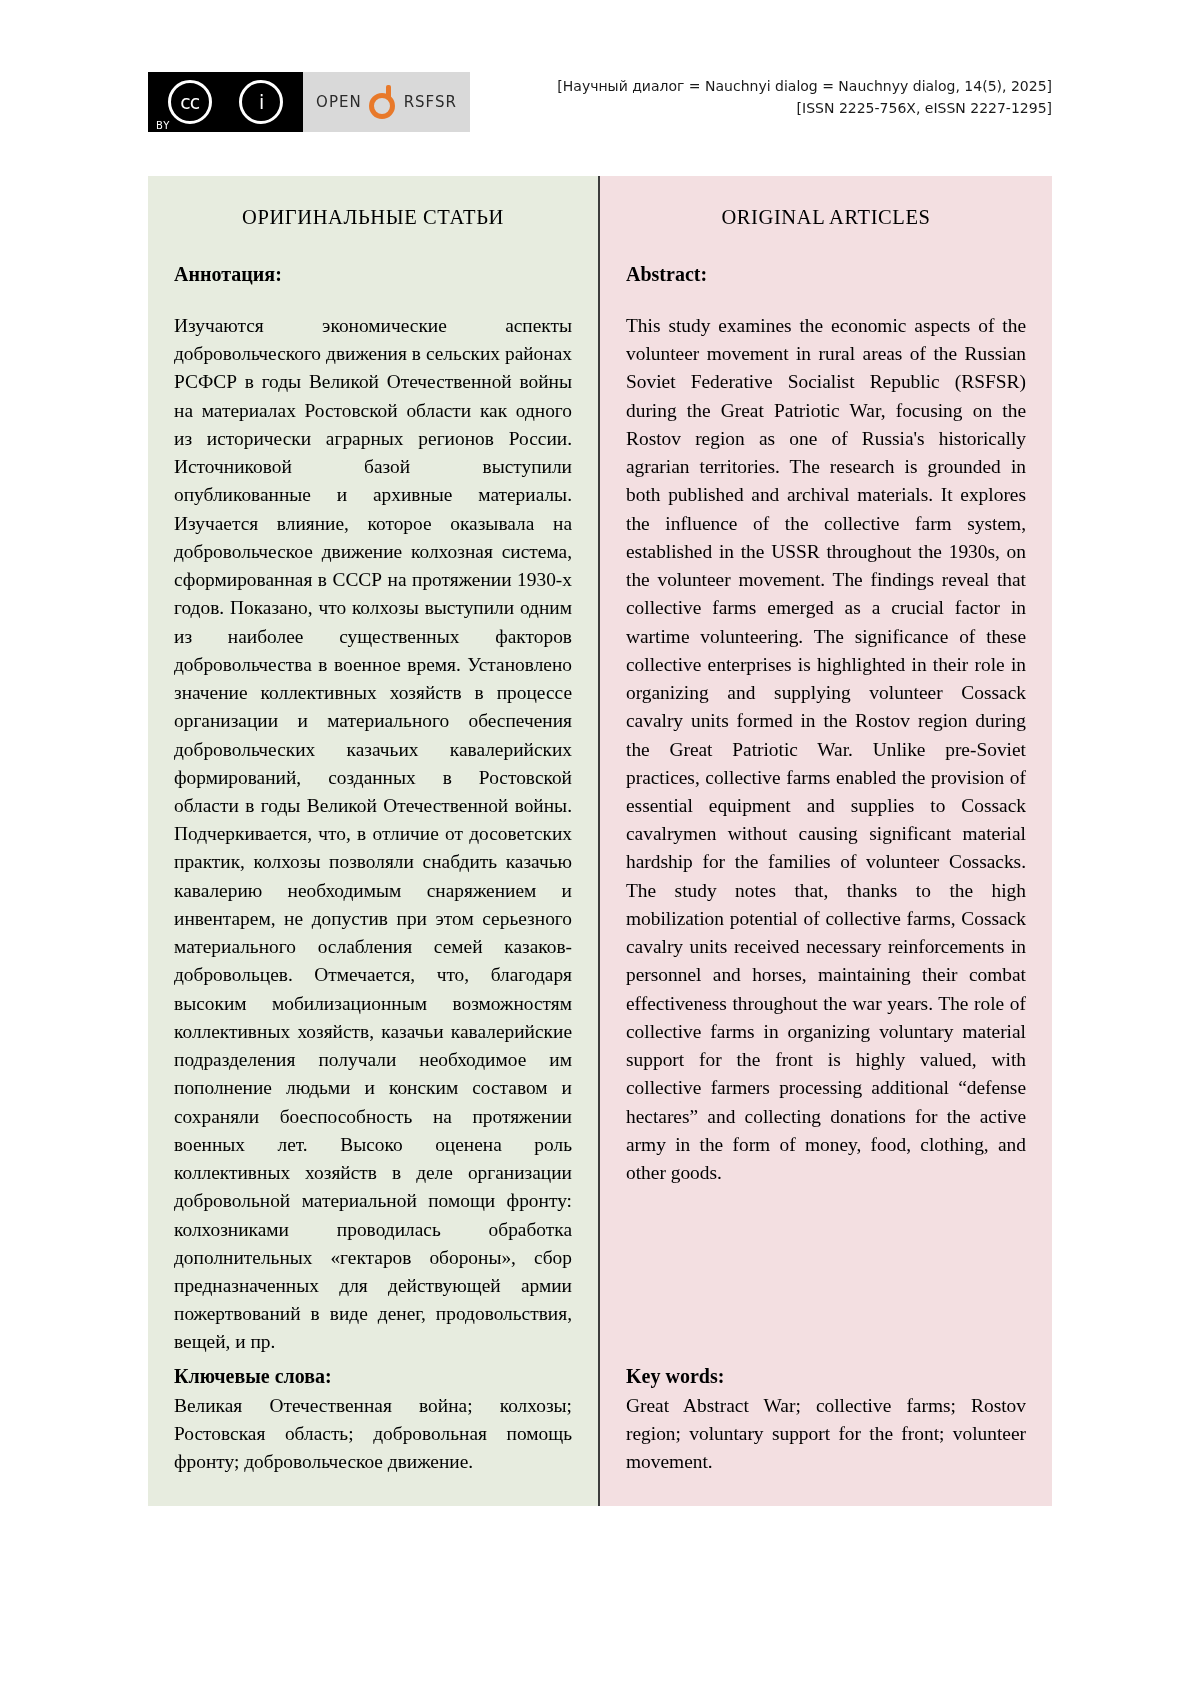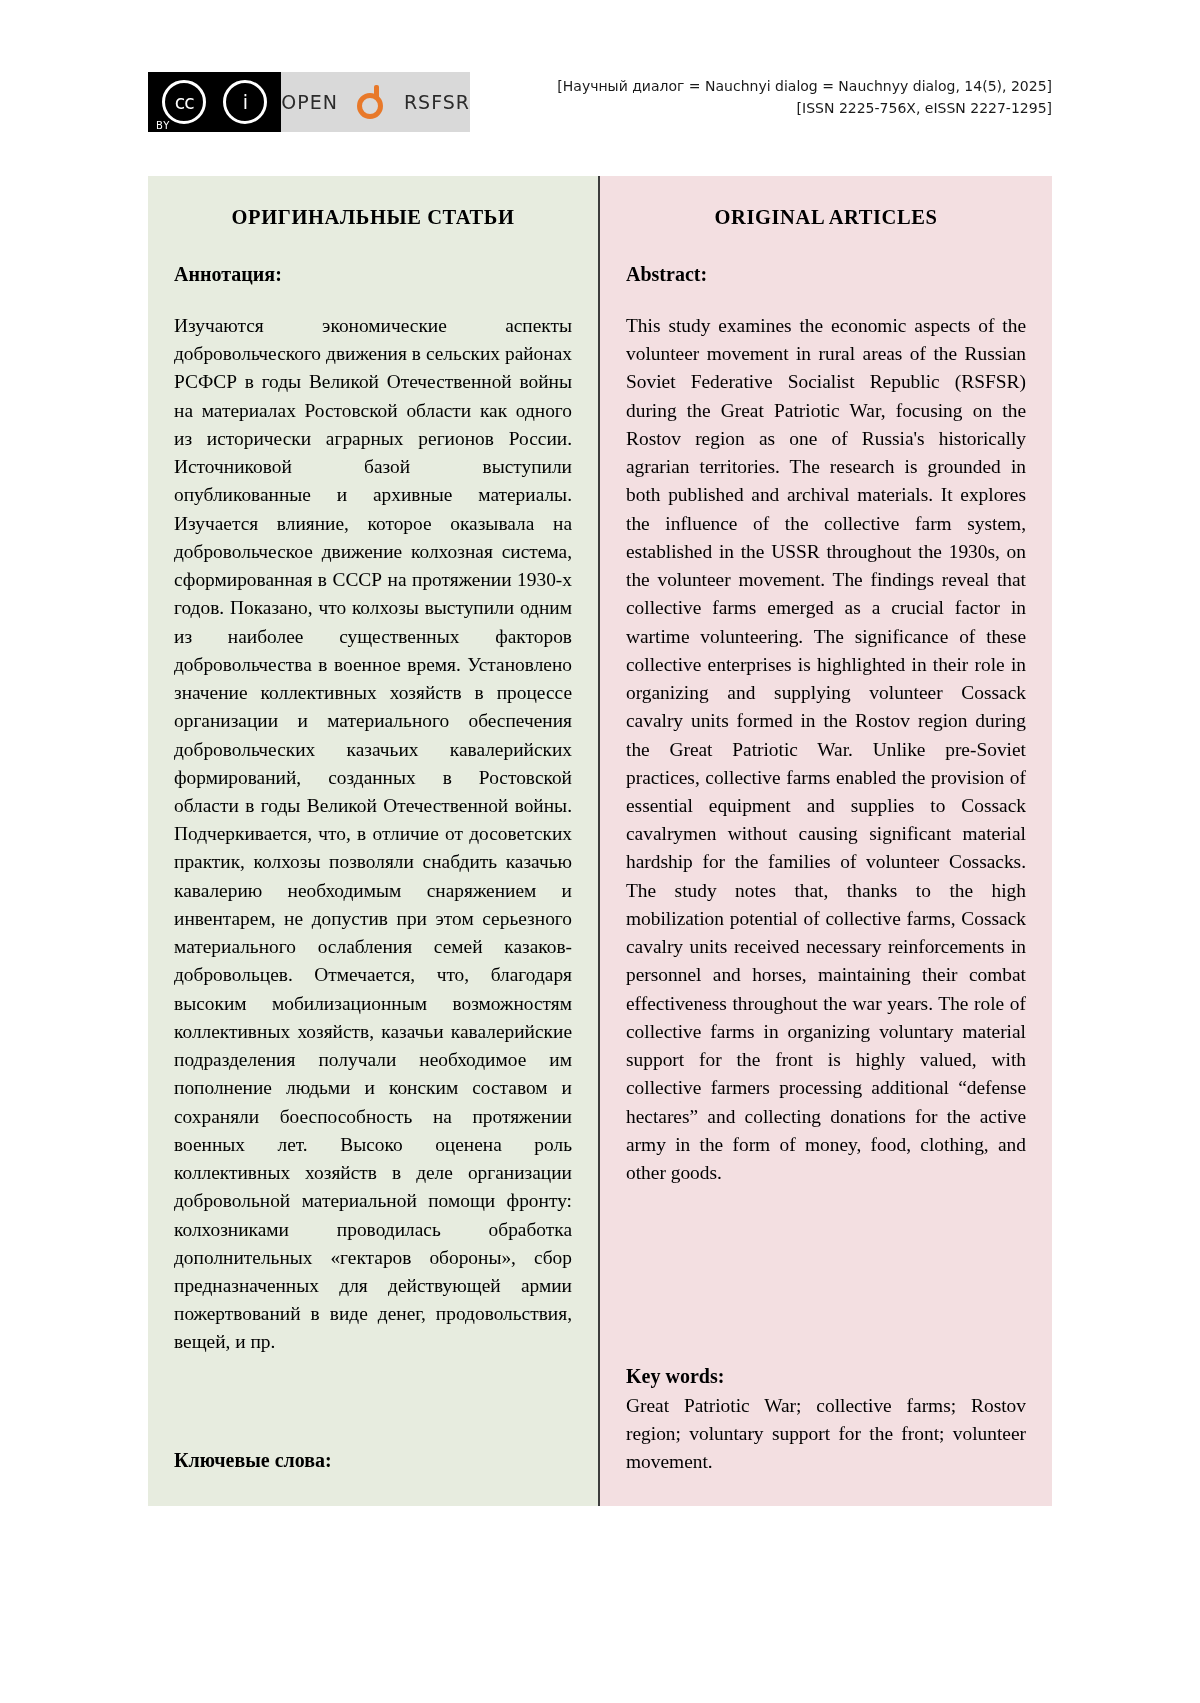--- a/index.html
+++ b/index.html
@@ -71,23 +71,23 @@
     color: #fff;
     font-family: "DejaVu Sans", sans-serif;
     font-size: 10px;
     letter-spacing: 1px;
   }
   .cc-right {
     flex: 1;
     display: flex;
     align-items: center;
     justify-content: center;
-    gap: 16px;
-    font-family: "DejaVu Sans", sans-serif;
-    font-size: 19px;
+    gap: 4px;
+    font-family: "DejaVu Sans", sans-serif;
+    font-size: 15px;
     letter-spacing: 1px;
     color: #2b2b2b;
   }
   .oa-logo {
     width: 34px;
     height: 34px;
     position: relative;
     display: inline-block;
   }
   .oa-logo .ring {
@@ -141,21 +141,20 @@
   }
   .col-en {
     width: 452px;
     background: #f3dfe1;
   }
   .col-title {
     text-align: center;
     font-size: 20.5px;
     letter-spacing: 0.6px;
     margin: 6px 0 34px 0;
-    font-weight: bold;
   }
   .section-label {
     font-weight: bold;
     font-size: 20px;
     margin-bottom: 26px;
   }
   .body-text {
     font-size: 19.4px;
     line-height: 1.455;
     text-align: justify;
@@ -219,29 +218,30 @@
   </div>
 
   <div class="columns">
 
     <div class="col col-ru">
       <div class="col-title">ОРИГИНАЛЬНЫЕ СТАТЬИ</div>
       <div class="section-label">Аннотация:</div>
       <div class="body-text">Изучаются экономические аспекты добровольческого движения в сельских районах РСФСР в годы Великой Отечественной войны на материалах Ростовской области как одного из исторически аграрных регионов России. Источниковой базой выступили опубликованные и архивные материалы. Изучается влияние, которое оказывала на добровольческое движение колхозная система, сформированная в СССР на протяжении 1930-х годов. Показано, что колхозы выступили одним из наиболее существенных факторов добровольчества в военное время. Установлено значение коллективных хозяйств в процессе организации и материального обеспечения добровольческих казачьих кавалерийских формирований, созданных в Ростовской области в годы Великой Отечественной войны. Подчеркивается, что, в отличие от досоветских практик, колхозы позволяли снабдить казачью кавалерию необходимым снаряжением и инвентарем, не допустив при этом серьезного материального ослабления семей казаков-добровольцев. Отмечается, что, благодаря высоким мобилизационным возможностям коллективных хозяйств, казачьи кавалерийские подразделения получали необходимое им пополнение людьми и конским составом и сохраняли боеспособность на протяжении военных лет. Высоко оценена роль коллективных хозяйств в деле организации добровольной материальной помощи фронту: колхозниками проводилась обработка дополнительных «гектаров обороны», сбор предназначенных для действующей армии пожертвований в виде денег, продовольствия, вещей, и пр.</div>
       <div class="kw-block">
         <div class="kw-label">Ключевые слова:</div>
+        <div class="kw-text">Великая Отечественная война; колхозы; Ростовская область; добровольная помощь фронту; добровольческое движение.</div>
       </div>
     </div>
 
     <div class="col col-en">
       <div class="col-title">ORIGINAL ARTICLES</div>
       <div class="section-label">Abstract:</div>
       <div class="body-text">This study examines the economic aspects of the volunteer movement in rural areas of the Russian Soviet Federative Socialist Republic (RSFSR) during the Great Patriotic War, focusing on the Rostov region as one of Russia's historically agrarian territories. The research is grounded in both published and archival materials. It explores the influence of the collective farm system, established in the USSR throughout the 1930s, on the volunteer movement. The findings reveal that collective farms emerged as a crucial factor in wartime volunteering. The significance of these collective enterprises is highlighted in their role in organizing and supplying volunteer Cossack cavalry units formed in the Rostov region during the Great Patriotic War. Unlike pre-Soviet practices, collective farms enabled the provision of essential equipment and supplies to Cossack cavalrymen without causing significant material hardship for the families of volunteer Cossacks. The study notes that, thanks to the high mobilization potential of collective farms, Cossack cavalry units received necessary reinforcements in personnel and horses, maintaining their combat effectiveness throughout the war years. The role of collective farms in organizing voluntary material support for the front is highly valued, with collective farmers processing additional “defense hectares” and collecting donations for the active army in the form of money, food, clothing, and other goods.</div>
       <div class="kw-block">
         <div class="kw-label">Key words:</div>
-        <div class="kw-text">Great Patriotic War; collective farms; Rostov region; voluntary support for the front; volunteer movement.</div>
+        <div class="kw-text">Great Abstract War; collective farms; Rostov region; voluntary support for the front; volunteer movement.</div>
       </div>
     </div>
 
   </div>
 
 
 </div>
 
 </body></html>

